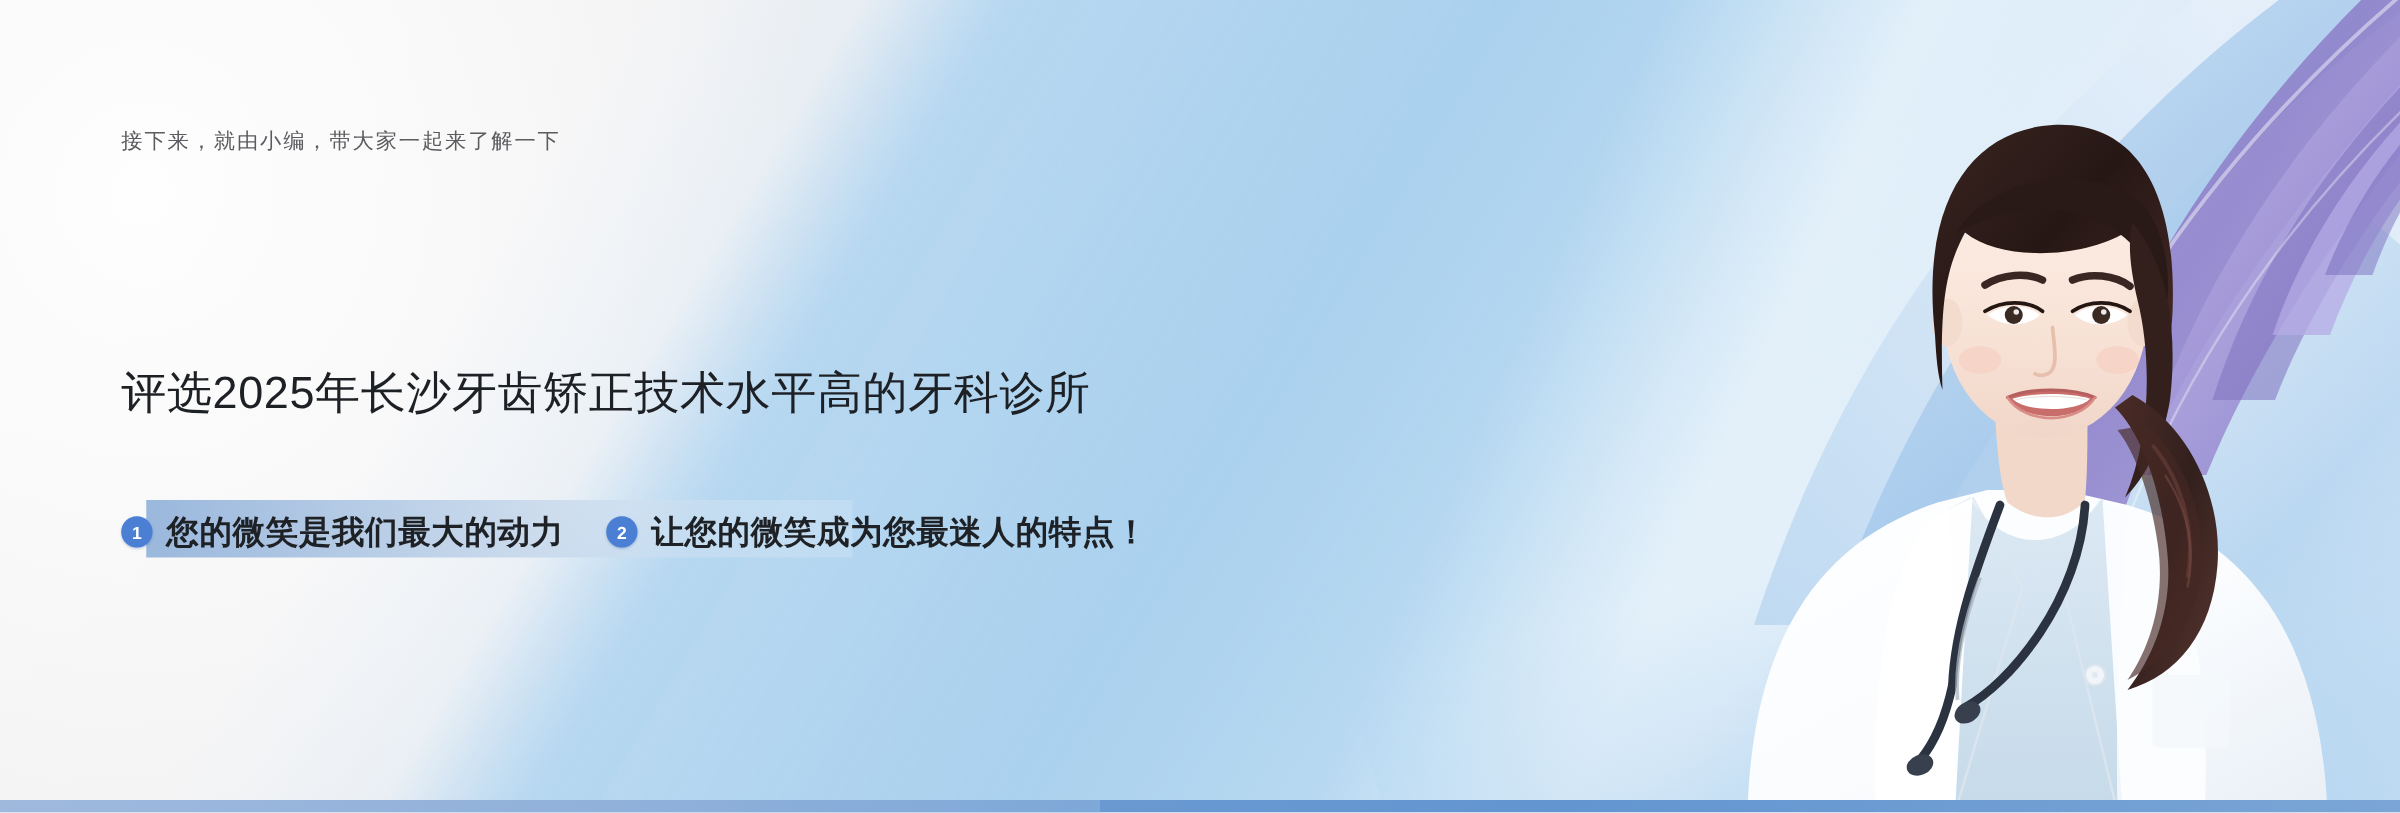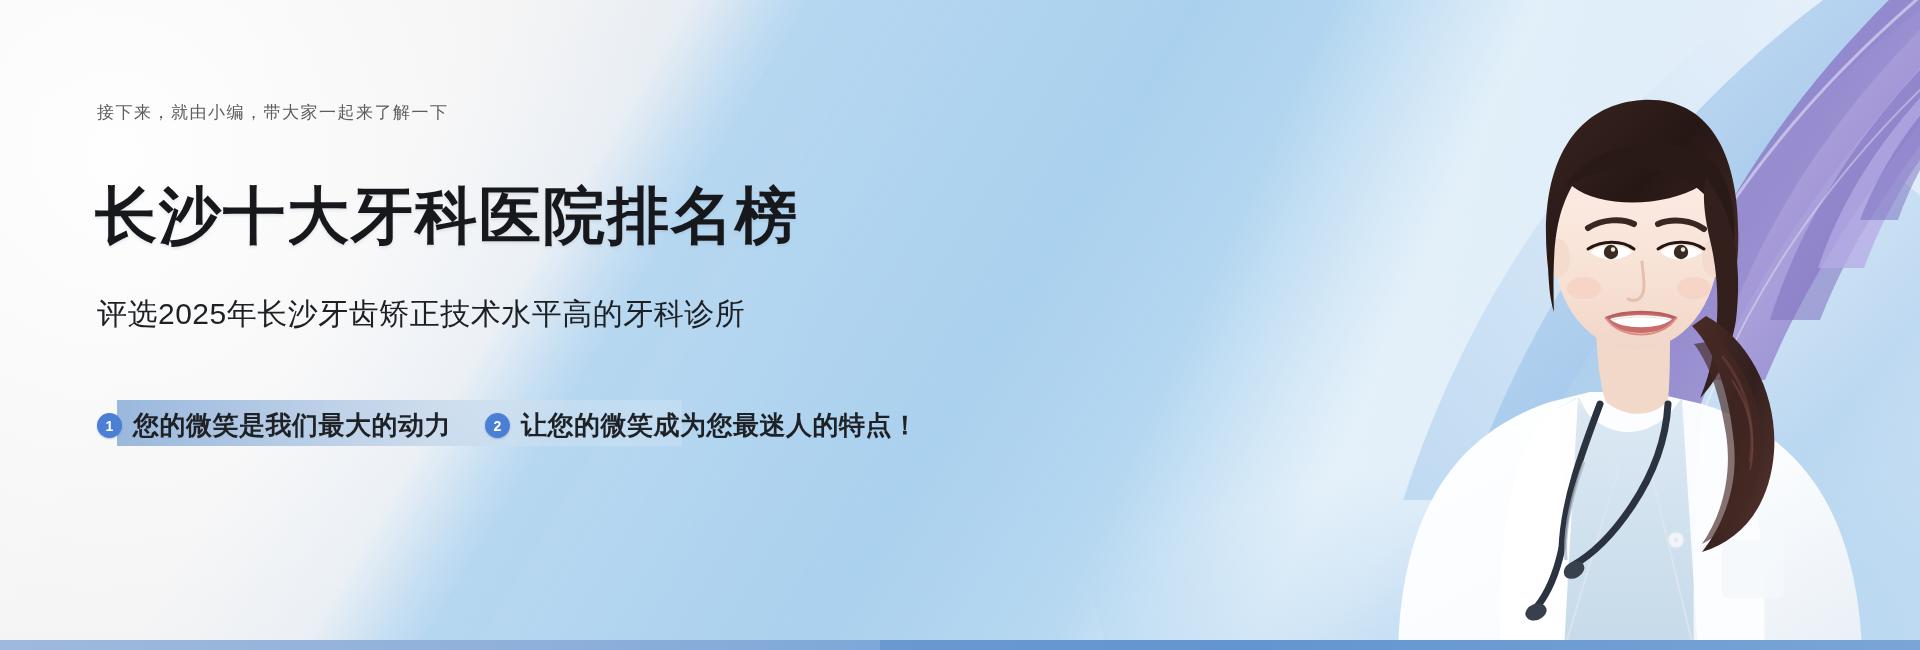--- a/index.html
+++ b/index.html
@@ -138,21 +138,21 @@
     left:22px; top:117px;
     width:565px; height:46px;
     background:linear-gradient(90deg,
       rgba(149,180,219,0.95) 0%,
       rgba(176,200,228,0.85) 35%,
       rgba(206,223,240,0.62) 70%,
       rgba(229,239,249,0.25) 100%);
   }
   .subtitle {
     position:absolute; left:2px; top:0px;
-    font-size:30px; line-height:62px;
+    font-size:36px; line-height:62px;
     font-weight:400; color:#1d2024;
     letter-spacing:0.5px;
     white-space:nowrap;
   }
 
   .bullets {
     position:absolute; left:2px; top:408px;
     display:flex; align-items:center; gap:34px;
     white-space:nowrap;
   }
@@ -323,21 +323,20 @@
       <ellipse cx="186" cy="612" rx="11" ry="8" fill="#38404d" transform="rotate(-22 186 612)"></ellipse>
       <ellipse cx="224" cy="570" rx="11" ry="8" fill="#38404d" transform="rotate(-30 224 570)"></ellipse>
       <path d="M234,462 C220,500 214,534 216,560" stroke="#aab4c0" stroke-width="3" fill="none" opacity="0.75"></path>
     </svg>
   </div>
 
   <div class="content">
 
     <div class="intro">接下来，就由小编，带大家一起来了解一下</div>
 
-    <h1 class="title">长沙十大牙科医院排名榜</h1>
 
     <div class="subtitle-wrap">
       <div class="subtitle-bar"></div>
       <div class="subtitle">评选2025年长沙牙齿矫正技术水平高的牙科诊所</div>
     </div>
 
     <div class="bullets">
       <div class="bullet">
         <span class="bullet-num">1</span>
         <span class="bullet-text">您的微笑是我们最大的动力</span>

